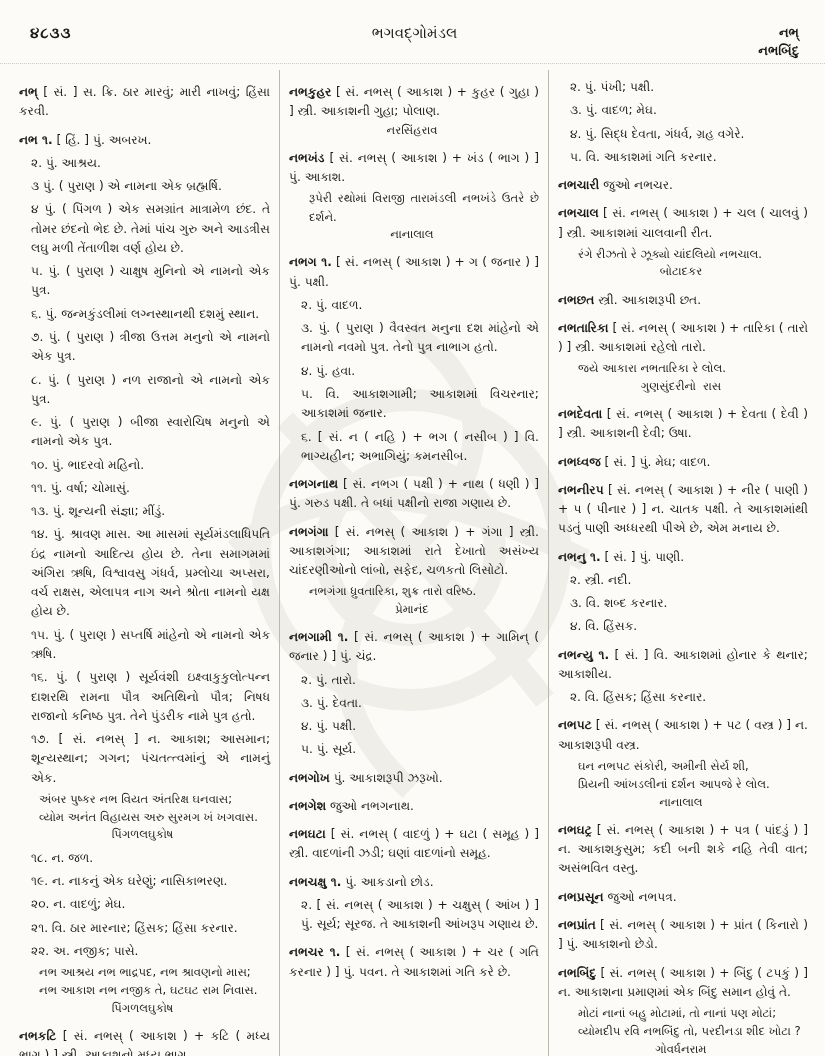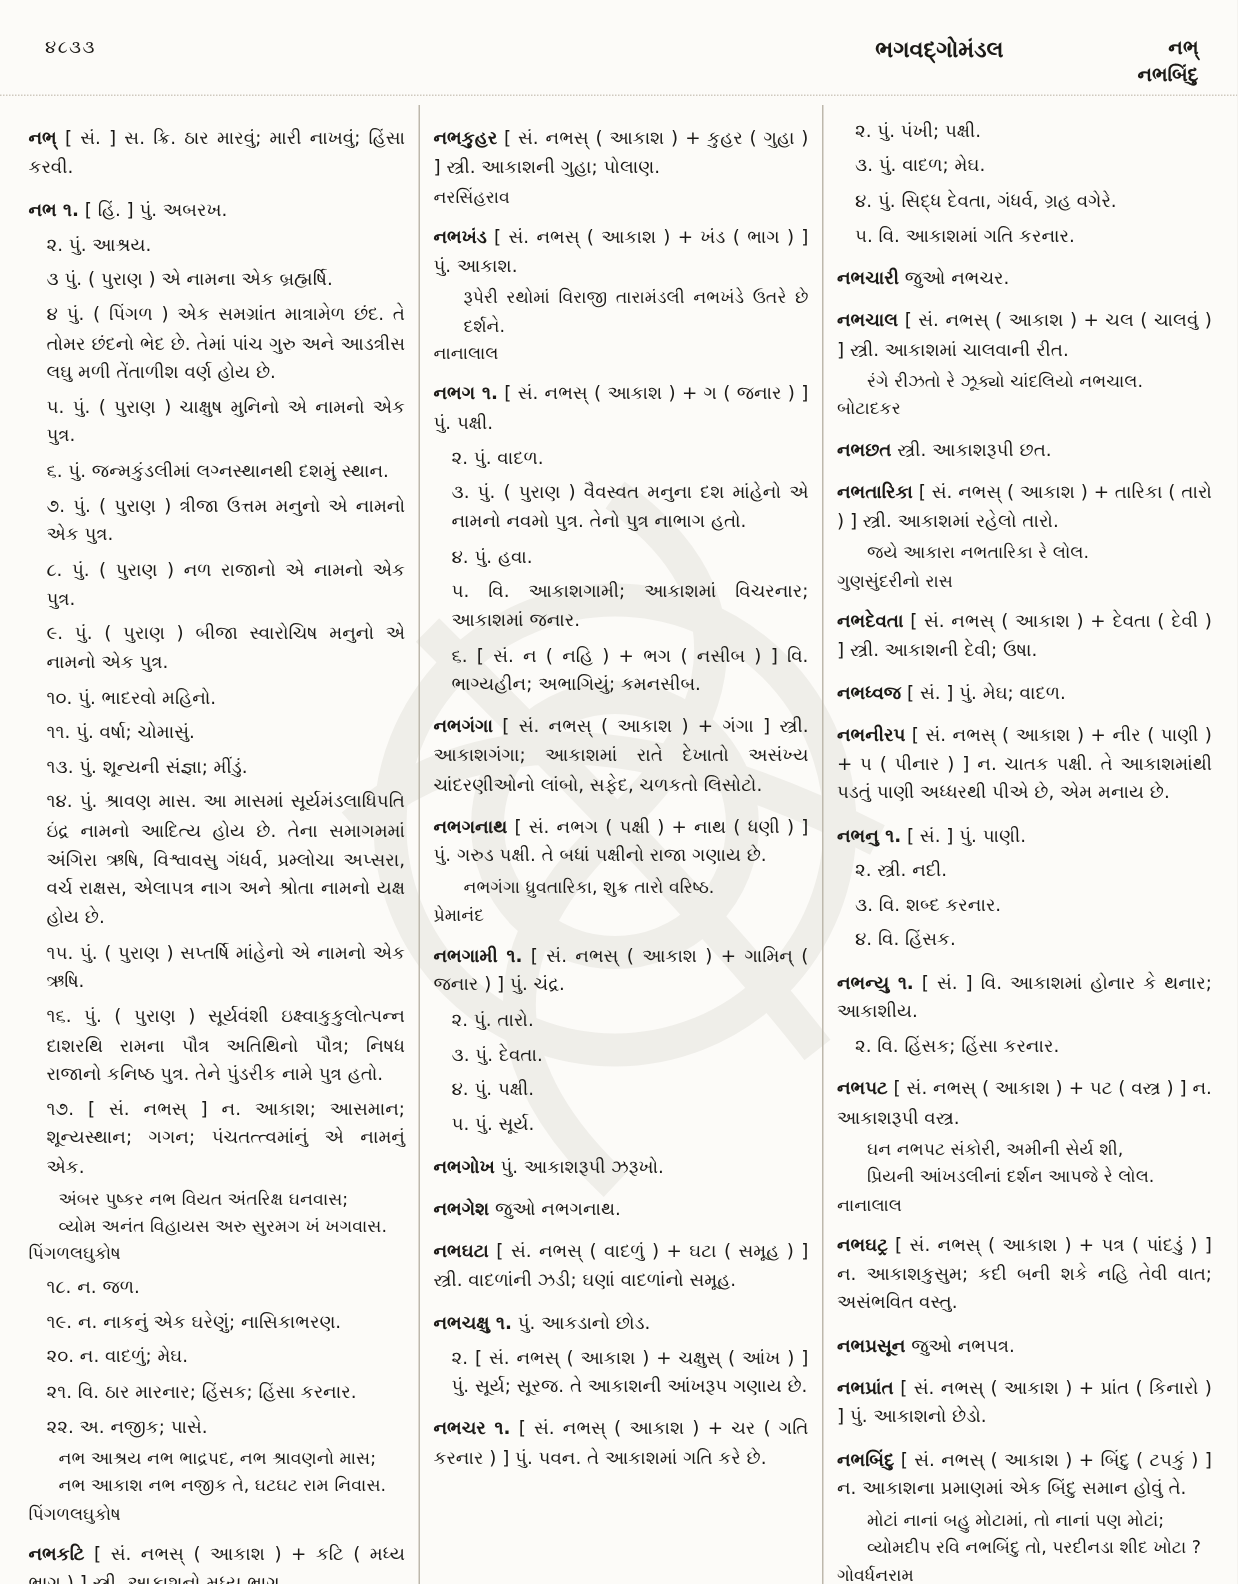--- a/index.html
+++ b/index.html
@@ -17,28 +17,28 @@
   }
   .scan-header {
     position: relative; z-index: 2;
     display: flex;
     align-items: flex-start;
     padding: 24px 26px 4px 30px;
     border-bottom: 1px dotted #cfcabf;
   }
   .page-number {
     width: 130px;
-    font-weight: 400;
-    font-size: 12px;
+    font-weight: 700;
+    font-size: 15px;
     letter-spacing: 1px;
   }
   .book-title {
     flex: 1;
-    text-align: right;
-    font-weight: 700;
+    text-align: center;
+    font-weight: 400;
     font-size: 15px;
   }
   .guide-words {
     width: 130px;
     text-align: right;
     font-weight: 700;
     font-size: 13px;
     line-height: 1.35;
   }
   .columns {
@@ -56,21 +56,21 @@
     font-size: 12.2px;
     line-height: 1.58;
     text-align: justify;
   }
   .column + .column { border-left: 1px solid #bdb8ac; }
   .column p { margin: 0; }
   p.entry { margin-top: 9px; }
   p.entry b { font-weight: 700; }
   p.sense { margin-top: 4px; padding-left: 12px; text-indent: 0; }
   p.verse { margin-top: 2px; padding-left: 20px; font-size: 11.6px; }
-  p.attr  { text-align: left; padding-right: 4px; font-size: 11.6px; }
+  p.attr  { text-align: center; padding-right: 4px; font-size: 11.6px; font-family: Liberation Mono, monospace; }
   .watermark {
     position: absolute; z-index: 1;
     left: 195px; top: 300px;
     width: 430px; height: 520px;
     opacity: 0.55;
     pointer-events: none;
   }
 </style>
 </head>
 <body>
@@ -131,22 +131,22 @@
         <p class="attr">નરસિંહરાવ</p>
         <p class="entry"><b>નભખંડ</b> [ સં. નભસ્ ( આકાશ ) + ખંડ ( ભાગ ) ] પું. આકાશ.</p>
         <p class="verse">રૂપેરી રથોમાં વિરાજી તારામંડલી નભખંડે ઉતરે છે દર્શને.</p>
         <p class="attr">નાનાલાલ</p>
         <p class="entry"><b>નભગ ૧.</b> [ સં. નભસ્ ( આકાશ ) + ગ ( જનાર ) ] પું. પક્ષી.</p>
         <p class="sense">૨. પું. વાદળ.</p>
         <p class="sense">૩. પું. ( પુરાણ ) વૈવસ્વત મનુના દશ માંહેનો એ નામનો નવમો પુત્ર. તેનો પુત્ર નાભાગ હતો.</p>
         <p class="sense">૪. પું. હવા.</p>
         <p class="sense">૫. વિ. આકાશગામી; આકાશમાં વિચરનાર; આકાશમાં જનાર.</p>
         <p class="sense">૬. [ સં. ન ( નહિ ) + ભગ ( નસીબ ) ] વિ. ભાગ્યહીન; અભાગિયું; કમનસીબ.</p>
+        <p class="entry"><b>નભગનાથ</b> [ સં. નભગ ( પક્ષી ) + નાથ ( ધણી ) ] પું. ગરુડ પક્ષી. તે બધાં પક્ષીનો રાજા ગણાય છે.</p>
         <p class="entry"><b>નભગંગા</b> [ સં. નભસ્ ( આકાશ ) + ગંગા ] સ્ત્રી. આકાશગંગા; આકાશમાં રાતે દેખાતો અસંખ્ય ચાંદરણીઓનો લાંબો, સફેદ, ચળકતો લિસોટો.</p>
-        <p class="entry"><b>નભગનાથ</b> [ સં. નભગ ( પક્ષી ) + નાથ ( ધણી ) ] પું. ગરુડ પક્ષી. તે બધાં પક્ષીનો રાજા ગણાય છે.</p>
         <p class="verse">નભગંગા ધ્રુવતારિકા, શુક્ર તારો વરિષ્ઠ.</p>
         <p class="attr">પ્રેમાનંદ</p>
         <p class="entry"><b>નભગામી ૧.</b> [ સં. નભસ્ ( આકાશ ) + ગામિન્ ( જનાર ) ] પું. ચંદ્ર.</p>
         <p class="sense">૨. પું. તારો.</p>
         <p class="sense">૩. પું. દેવતા.</p>
         <p class="sense">૪. પું. પક્ષી.</p>
         <p class="sense">૫. પું. સૂર્ય.</p>
         <p class="entry"><b>નભગોખ</b> પું. આકાશરૂપી ઝરૂખો.</p>
         <p class="entry"><b>નભગેશ</b> જુઓ નભગનાથ.</p>
         <p class="entry"><b>નભઘટા</b> [ સં. નભસ્ ( વાદળું ) + ઘટા ( સમૂહ ) ] સ્ત્રી. વાદળાંની ઝડી; ઘણાં વાદળાંનો સમૂહ.</p>

